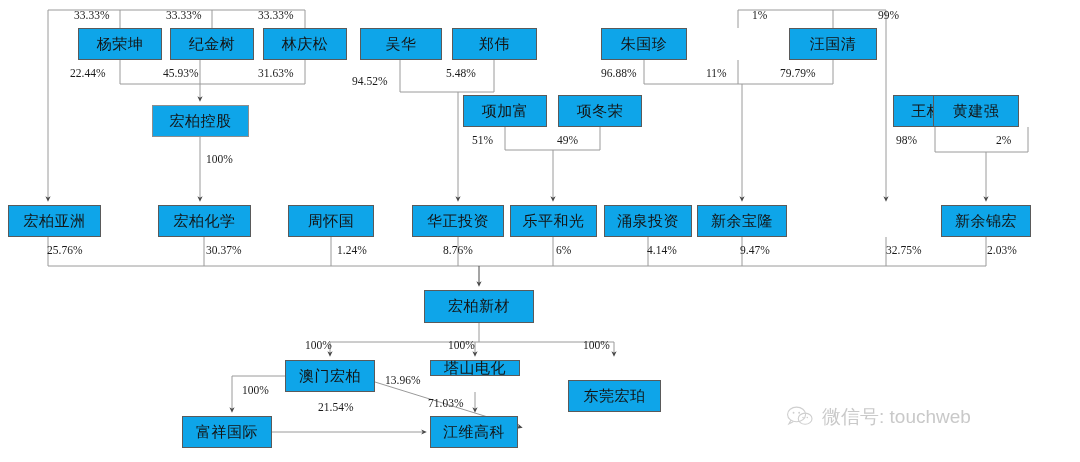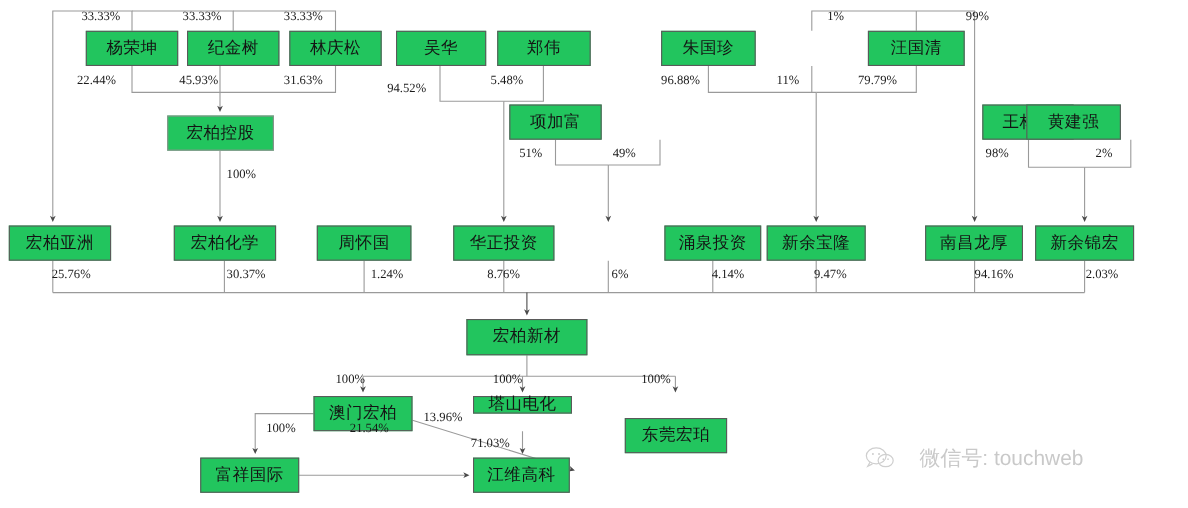--- a/index.html
+++ b/index.html
@@ -19,21 +19,21 @@
     position: absolute;
     left: 0;
     top: 0;
     width: 1080px;
     height: 462px;
   }
   .node {
     position: absolute;
     box-sizing: border-box;
     border: 1px solid #8e8e8e;
-    background: #22c55e;
+    background: #0ea5e9;
     display: flex;
     align-items: center;
     justify-content: center;
     font-size: 15px;
     color: #141414;
     letter-spacing: 0.5px;
     white-space: nowrap;
     line-height: 1;
   }
   .node.strong { border-color: #5a5a5a; }
@@ -42,21 +42,21 @@
     font-size: 11.5px;
     color: #1a1a1a;
     white-space: nowrap;
     line-height: 1;
     font-family: "Liberation Serif", "DejaVu Serif", serif;
   }
   .watermark {
     position: absolute;
     display: flex;
     align-items: center;
-    gap: 22px;
+    gap: 8px;
     color: #c9c9c9;
     font-size: 19px;
     font-family: "Liberation Sans", sans-serif;
     white-space: nowrap;
   }
   .watermark .wm-icon { width: 28px; height: 24px; }
 </style>
 </head>
 <body>
 
@@ -134,30 +134,31 @@
   <div class="node strong" style="left:78px;top:28px;width:84px;height:32px">杨荣坤</div>
   <div class="node strong" style="left:170px;top:28px;width:84px;height:32px">纪金树</div>
   <div class="node strong" style="left:263px;top:28px;width:84px;height:32px">林庆松</div>
   <div class="node strong" style="left:360px;top:28px;width:82px;height:32px">吴华</div>
   <div class="node strong" style="left:452px;top:28px;width:85px;height:32px">郑伟</div>
   <div class="node strong" style="left:601px;top:28px;width:86px;height:32px">朱国珍</div>
   <div class="node strong" style="left:789px;top:28px;width:88px;height:32px">汪国清</div>
 
   <div class="node" style="left:152px;top:105px;width:97px;height:32px">宏柏控股</div>
   <div class="node strong" style="left:463px;top:95px;width:84px;height:32px">项加富</div>
+  <div class="node strong" style="left:558px;top:95px;width:84px;height:32px">项冬荣</div>
   <div class="node strong" style="left:893px;top:95px;width:83px;height:32px">王林森</div>
   <div class="node strong" style="left:933px;top:95px;width:86px;height:32px">黄建强</div>
 
   <div class="node strong" style="left:8px;top:205px;width:93px;height:32px">宏柏亚洲</div>
   <div class="node strong" style="left:158px;top:205px;width:93px;height:32px">宏柏化学</div>
   <div class="node strong" style="left:288px;top:205px;width:86px;height:32px">周怀国</div>
   <div class="node strong" style="left:412px;top:205px;width:92px;height:32px">华正投资</div>
+  <div class="node strong" style="left:510px;top:205px;width:87px;height:32px">乐平和光</div>
   <div class="node strong" style="left:604px;top:205px;width:88px;height:32px">涌泉投资</div>
   <div class="node strong" style="left:697px;top:205px;width:90px;height:32px">新余宝隆</div>
-  <div class="node strong" style="left:841px;top:205px;width:89px;height:32px">南昌龙厚</div>
   <div class="node strong" style="left:941px;top:205px;width:90px;height:32px">新余锦宏</div>
 
   <div class="node strong" style="left:424px;top:290px;width:110px;height:33px">宏柏新材</div>
 
   <div class="node strong" style="left:285px;top:360px;width:90px;height:32px">澳门宏柏</div>
   <div class="node strong" style="left:430px;top:360px;width:90px;height:16px">塔山电化</div>
   <div class="node strong" style="left:568px;top:380px;width:93px;height:32px">东莞宏珀</div>
 
   <div class="node strong" style="left:182px;top:416px;width:90px;height:32px">富祥国际</div>
   <div class="node strong" style="left:430px;top:416px;width:88px;height:32px">江维高科</div>
@@ -180,29 +181,29 @@
   <span class="pct" style="left:557px;top:135px">49%</span>
   <span class="pct" style="left:896px;top:135px">98%</span>
   <span class="pct" style="left:996px;top:135px">2%</span>
   <span class="pct" style="left:47px;top:245px">25.76%</span>
   <span class="pct" style="left:206px;top:245px">30.37%</span>
   <span class="pct" style="left:337px;top:245px">1.24%</span>
   <span class="pct" style="left:443px;top:245px">8.76%</span>
   <span class="pct" style="left:556px;top:245px">6%</span>
   <span class="pct" style="left:647px;top:245px">4.14%</span>
   <span class="pct" style="left:740px;top:245px">9.47%</span>
-  <span class="pct" style="left:886px;top:245px">94.16%</span>
+  <span class="pct" style="left:886px;top:245px">32.75%</span>
   <span class="pct" style="left:987px;top:245px">2.03%</span>
   <span class="pct" style="left:305px;top:340px">100%</span>
   <span class="pct" style="left:448px;top:340px">100%</span>
   <span class="pct" style="left:583px;top:340px">100%</span>
   <span class="pct" style="left:242px;top:385px">100%</span>
   <span class="pct" style="left:385px;top:375px">13.96%</span>
   <span class="pct" style="left:428px;top:398px">71.03%</span>
-  <span class="pct" style="left:318px;top:385px">21.54%</span>
+  <span class="pct" style="left:318px;top:402px">21.54%</span>
 
   <div class="watermark" style="left:786px;top:404px">
     <span class="wm-icon">
       <svg viewBox="0 0 32 28" width="28" height="24" fill="none" stroke="#cfcfcf" stroke-width="1.3">
         <ellipse cx="12" cy="11" rx="10.5" ry="8.5"></ellipse>
         <path d="M5.5,17.5 L3,22 L8,19.5"></path>
         <circle cx="8.5" cy="9" r="1.1" fill="#cfcfcf" stroke="none"></circle>
         <circle cx="15" cy="9" r="1.1" fill="#cfcfcf" stroke="none"></circle>
         <ellipse cx="22" cy="16" rx="8" ry="6.5"></ellipse>
         <circle cx="19.5" cy="14.5" r="0.9" fill="#cfcfcf" stroke="none"></circle>

